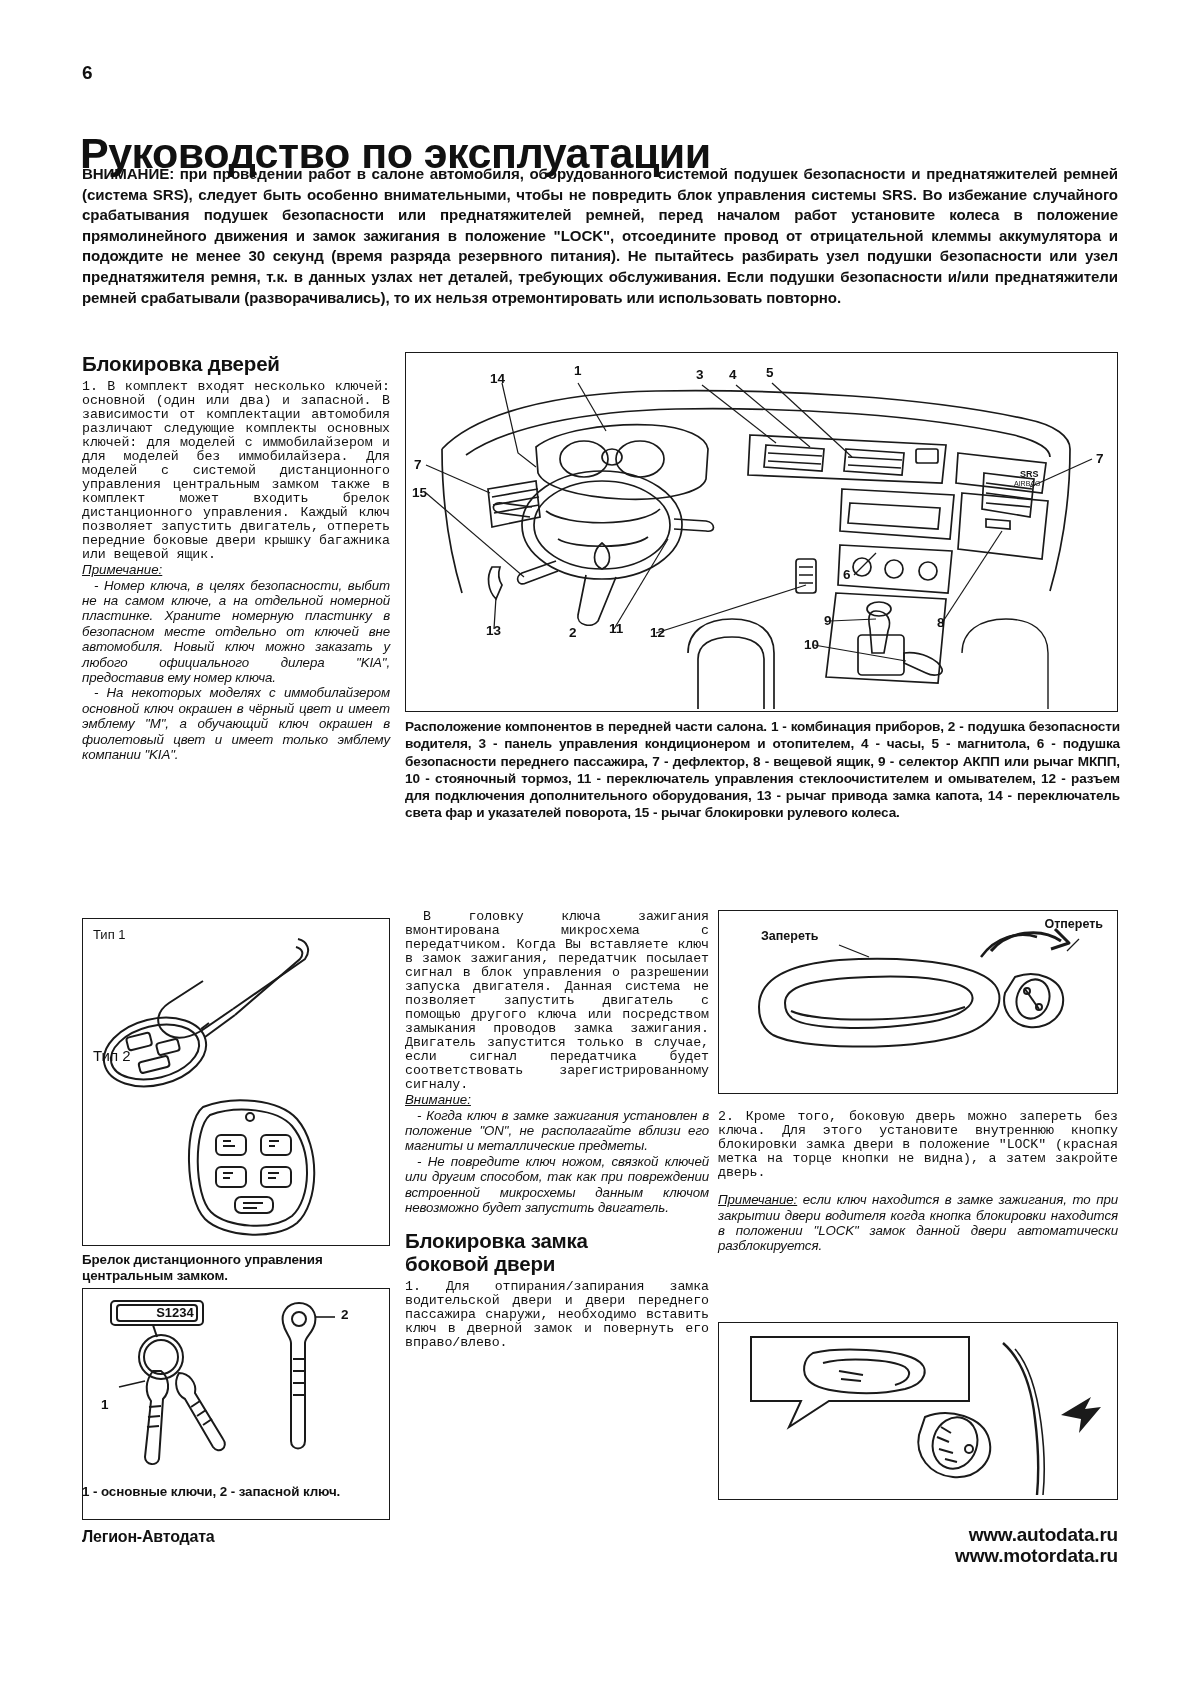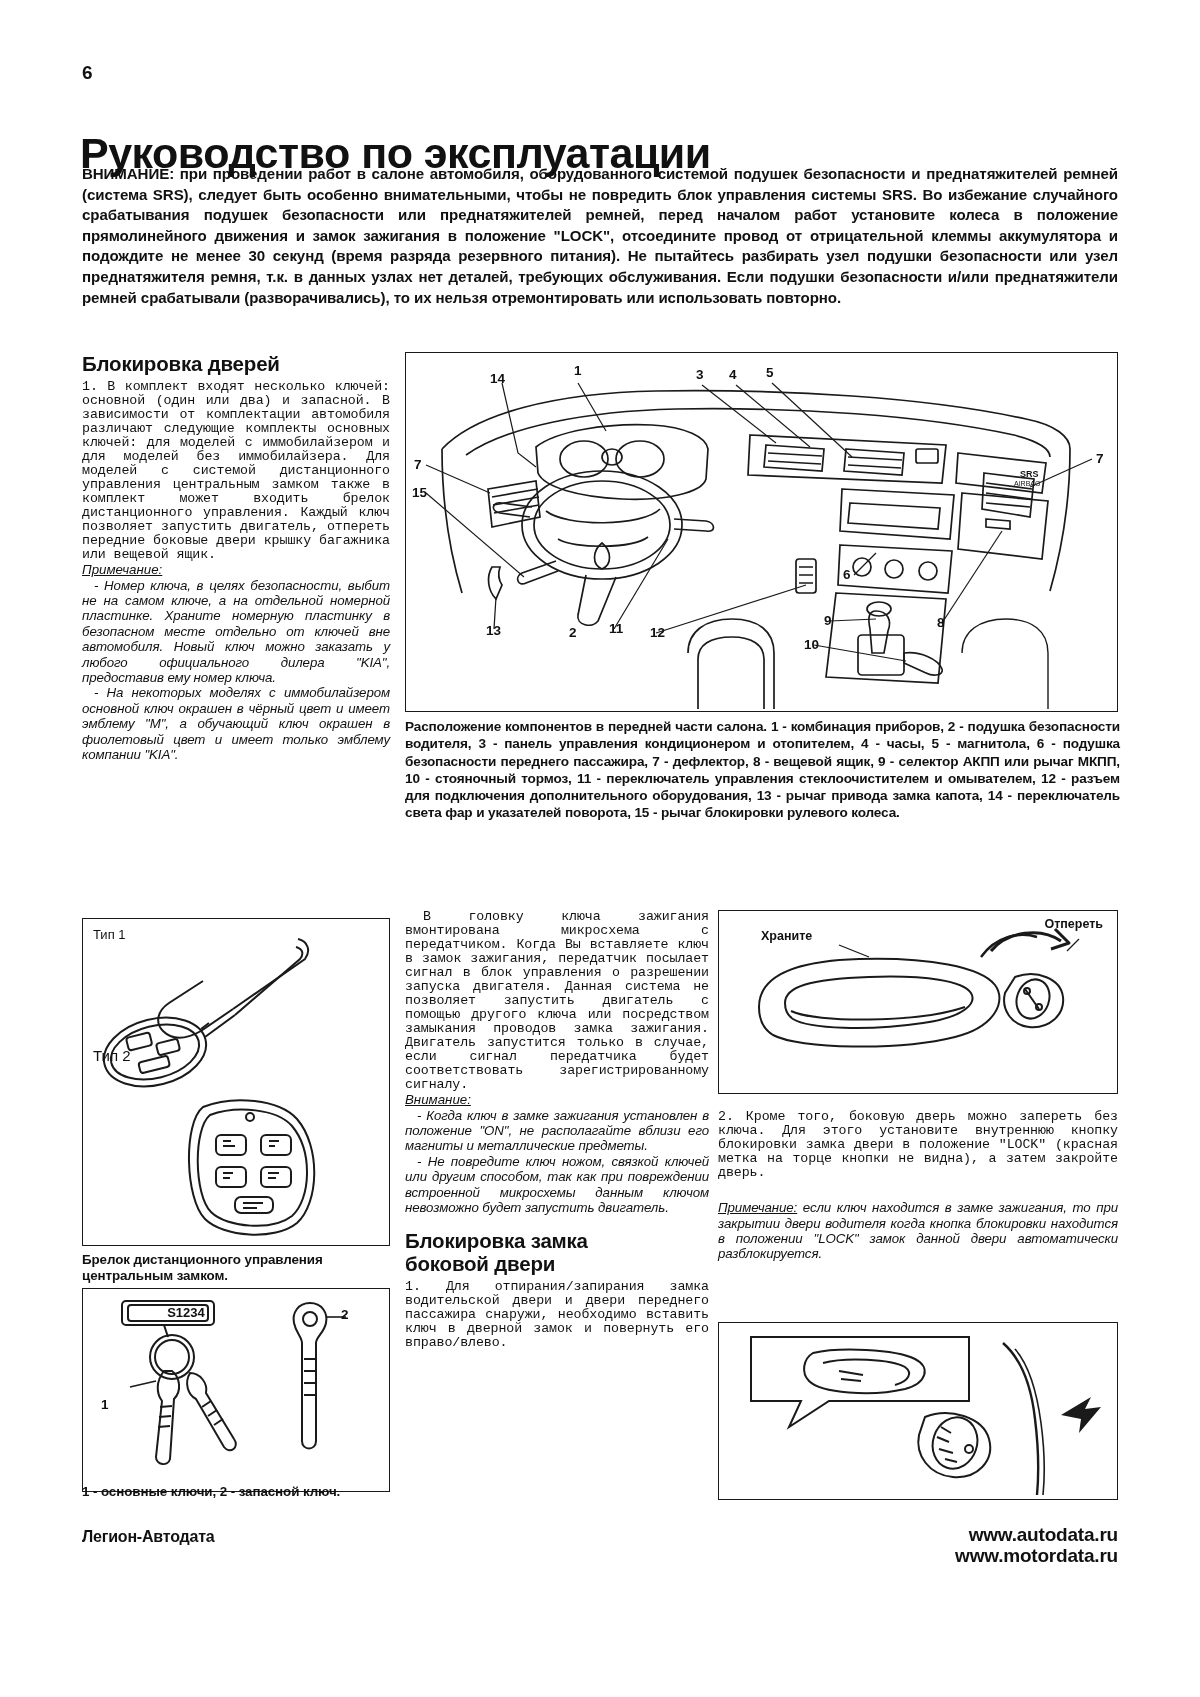--- a/index.html
+++ b/index.html
@@ -63,21 +63,21 @@
   }
   #dash-caption {
     position:absolute; left:405px; top:718px; width:715px;
     font-size:13.6px; font-weight:bold; line-height:17.3px; text-align:justify;
     letter-spacing:-0.15px;
   }
 
   
   #keys-figure { position:absolute; left:82px; top:918px; width:308px; height:328px; }
   #keys-caption { position:absolute; left:82px; top:1252px; width:308px; }
-  #keyring-figure { position:absolute; left:82px; top:1288px; width:308px; height:204px;padding-left:11px; }
+  #keyring-figure { position:absolute; left:82px; top:1288px; width:308px; height:232px; }
   #keyring-caption { position:absolute; left:82px; top:1484px; width:330px; }
 
   
   #handle-figure { position:absolute; left:718px; top:910px; width:400px; height:184px; }
   #inner-figure  { position:absolute; left:718px; top:1322px; width:400px; height:178px; }
 
   .footer-left {
     position:absolute; left:82px; top:1528px;
     font-size:16px; font-weight:bold; letter-spacing:-0.2px;
   }
@@ -326,27 +326,27 @@
         <circle cx="320" cy="96" r="3"></circle>
 
         <path d="M272 40 C 288 20 322 16 342 30" stroke-width="3"></path>
         <path d="M336 18 L 350 32 L 332 38" stroke-width="3" stroke-linejoin="round"></path>
         <path d="M262 46 C 276 26 300 20 318 26" stroke-width="2.4"></path>
 
         <path d="M120 34 L 150 46" stroke-width="1.3"></path>
         <path d="M360 28 L 348 40" stroke-width="1.3"></path>
       </g>
     </svg>
-    <div class="tip" style="position:absolute;left:42px;top:18px;">Храните</div>
+    <div class="tip" style="position:absolute;left:42px;top:18px;">Запереть</div>
     <div class="tip" style="position:absolute;right:14px;top:6px;">Отпереть</div>
   </div>
 
   <div style="position:absolute;left:718px;top:1110px;width:400px;">
     <p class="body">2. Кроме того, боковую дверь можно запереть без ключа. Для этого установите внутреннюю кнопку блокировки замка двери в положение "LOCK" (красная метка на торце кнопки не видна), а затем закройте дверь.</p>
-    <p class="ital" style="margin-top:20px;"><span class="note-head">Примечание:</span> <span>если ключ находится в замке зажигания, то при закрытии двери водителя когда кнопка блокировки находится в положении "LOCK" замок данной двери автоматически разблокируется.</span></p>
+    <p class="ital" style="margin-top:12px;"><span class="note-head">Примечание:</span> <span>если ключ находится в замке зажигания, то при закрытии двери водителя когда кнопка блокировки находится в положении "LOCK" замок данной двери автоматически разблокируется.</span></p>
   </div>
 
   <div class="figbox" id="inner-figure">
     <svg width="397" height="175" viewBox="0 0 397 175">
       <g fill="none" stroke="#1a1a1a" stroke-width="2">
 
         <path d="M32 14 L 250 14 L 250 78 L 110 78 L 70 104 L 82 78 L 32 78 Z"></path>
 
         <path d="M94 30 C 120 24 176 26 196 36 C 212 44 208 60 186 66 C 152 74 102 70 90 58 C 82 50 84 36 94 30 Z"></path>
         <path d="M104 40 C 126 34 172 36 186 44 C 194 50 190 58 176 62"></path>

